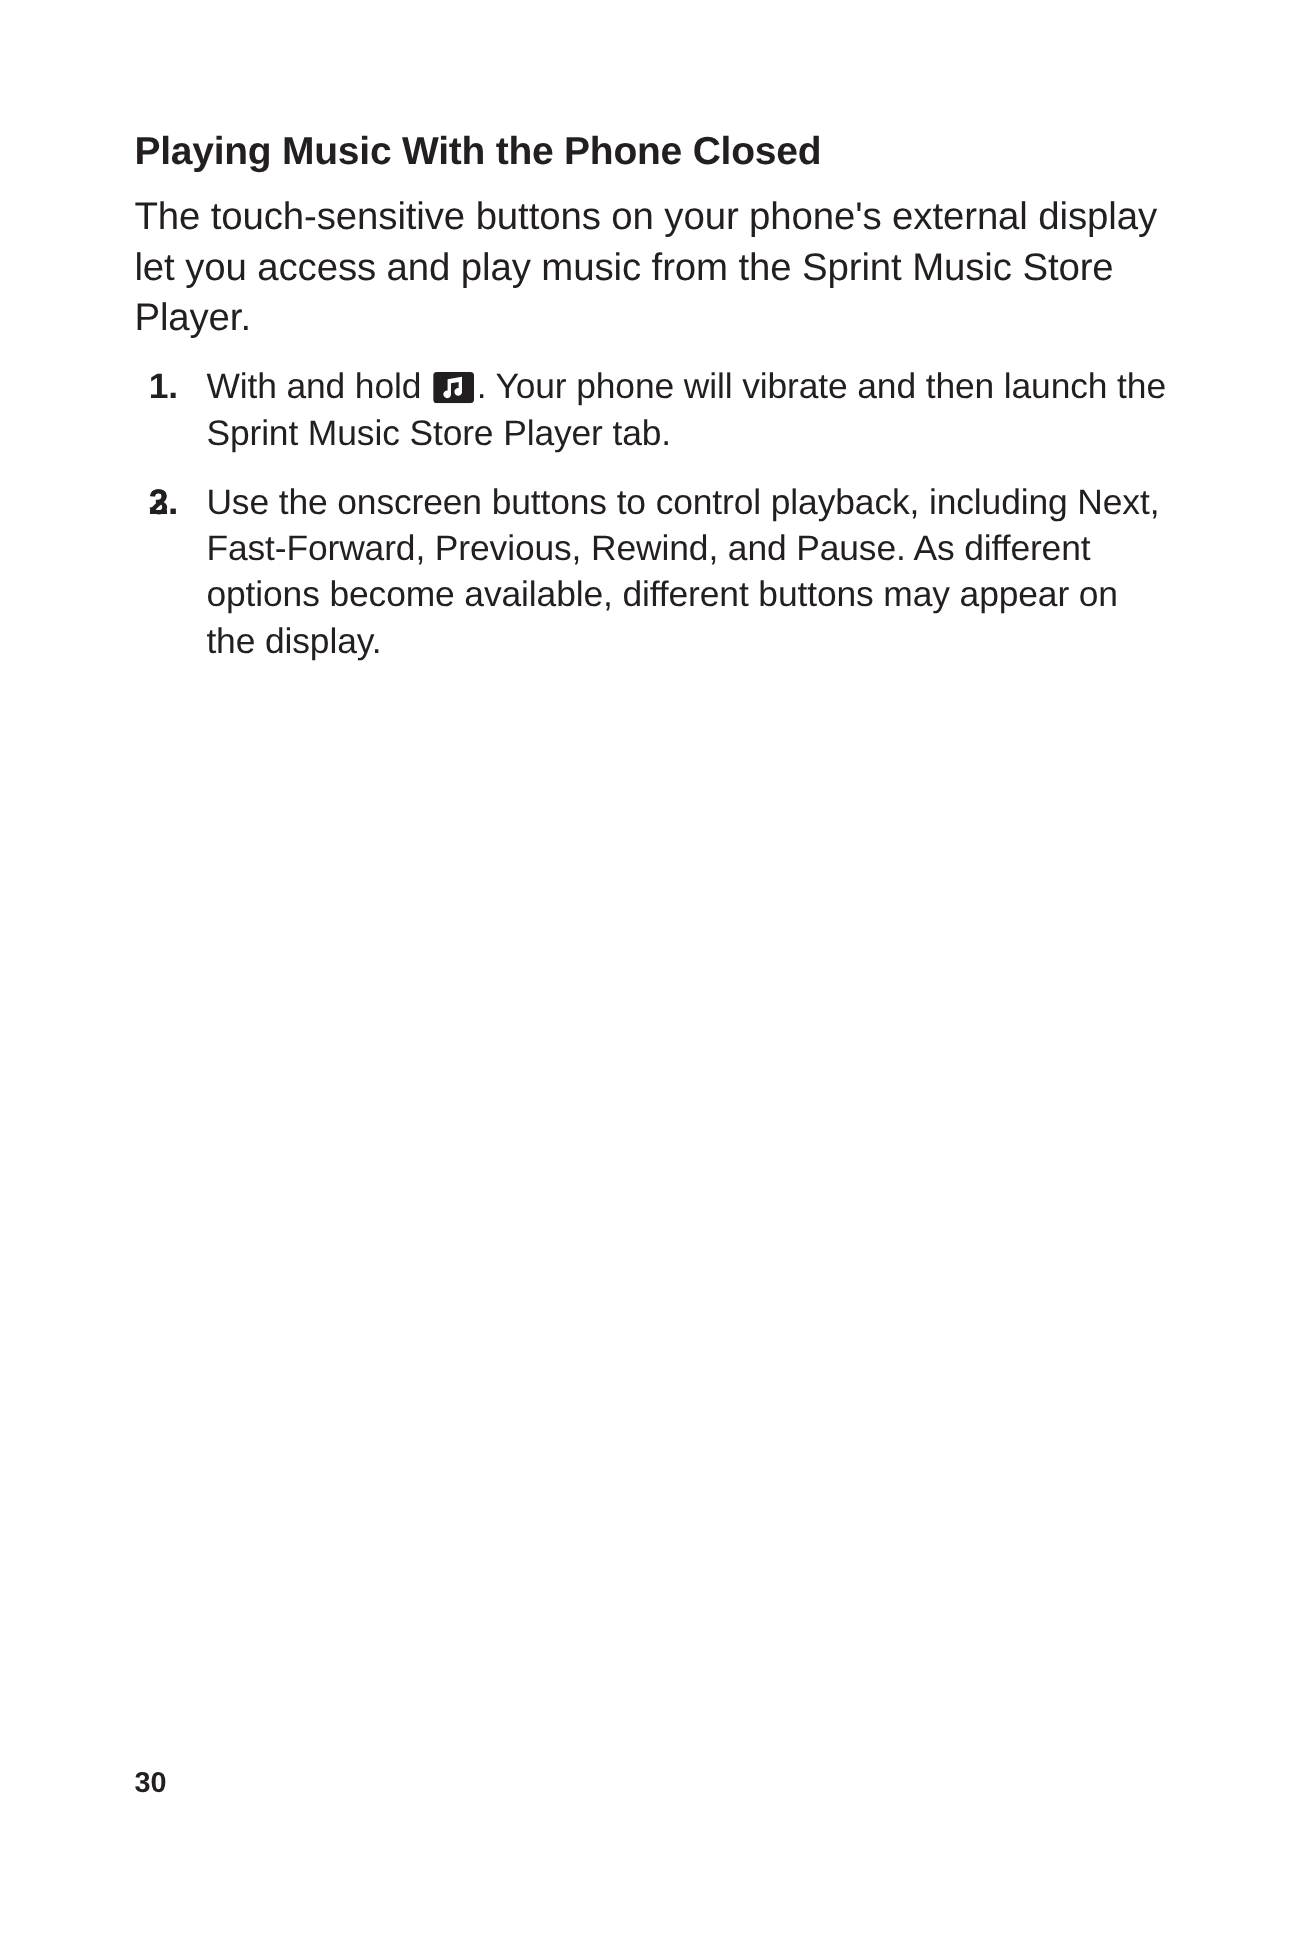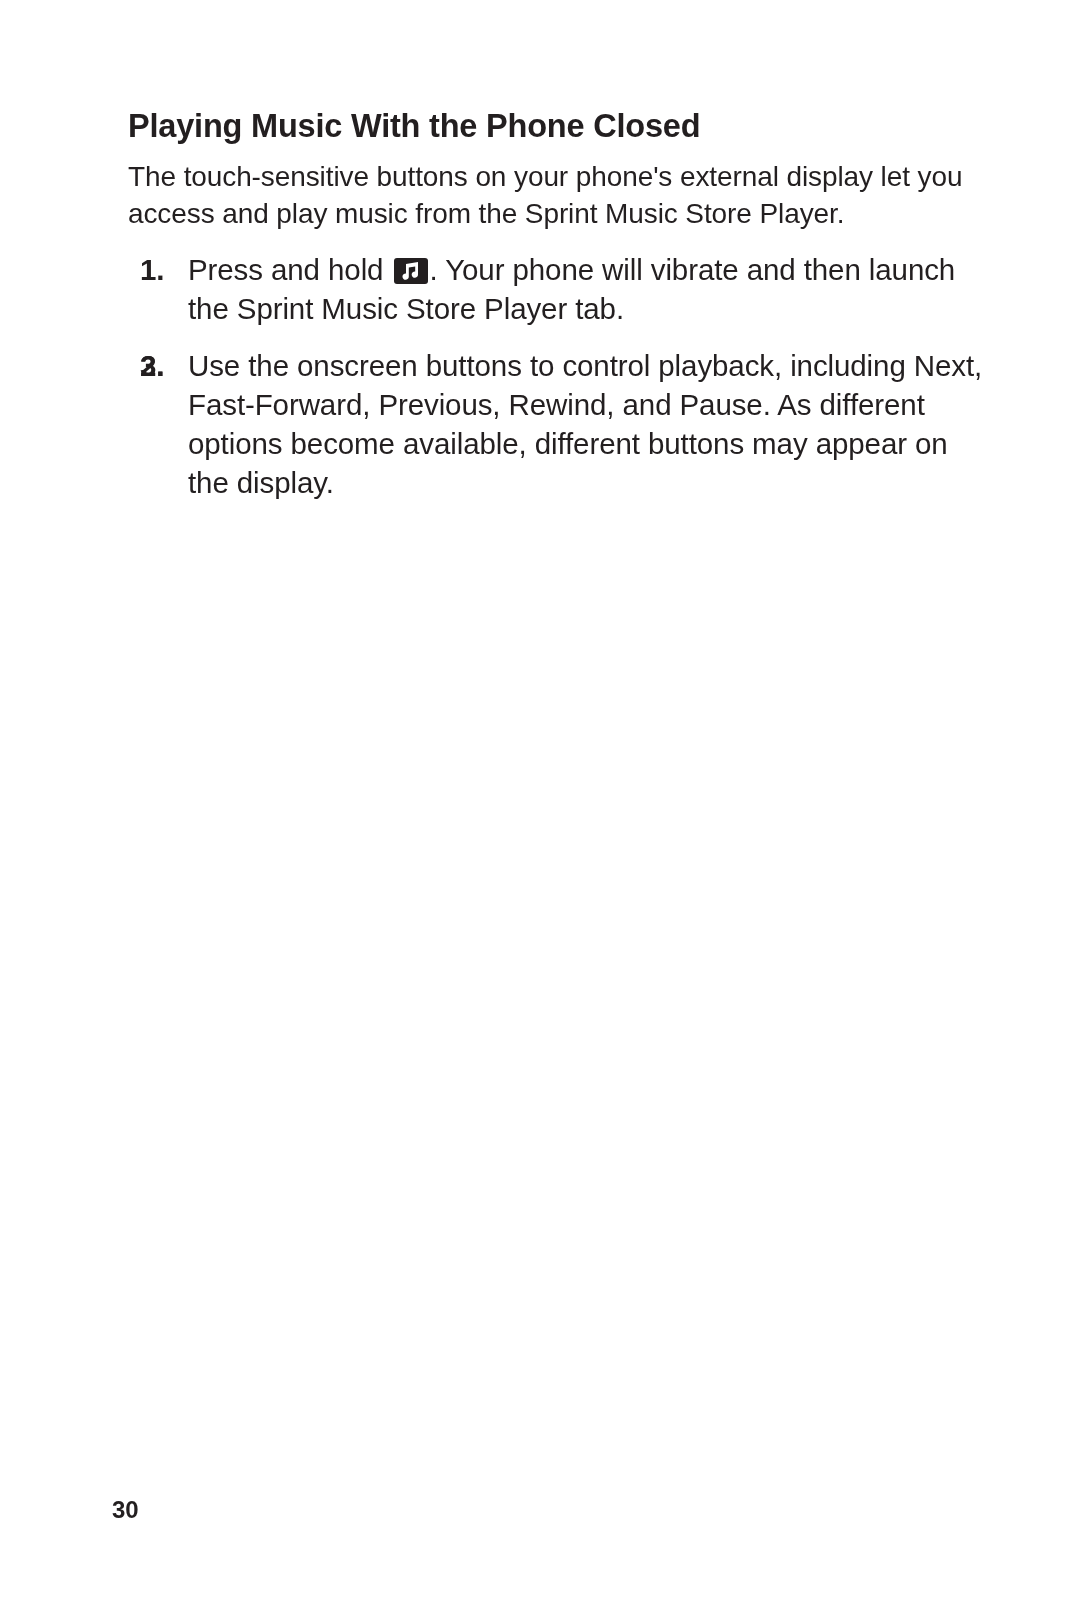--- a/index.html
+++ b/index.html
@@ -7,30 +7,29 @@
   body {
     font-family: "Myriad Pro", "Segoe UI", "Helvetica Neue", Arial, sans-serif;
     color: #231f20;
     position: relative;
   }
   .page {
     position: absolute;
     left: 112px;
     top: 108px;
     width: 860px;
-    margin-left: 16px;
   }
   .section-title {
     font-weight: 700;
     font-size: 32.5px;
     letter-spacing: -0.2px;
     margin-bottom: 14px;
   }
   .intro {
-    font-size: 28px;
+    font-size: 32px;
     line-height: 1.32;
     letter-spacing: -0.1px;
     margin-bottom: 18px;
   }
   ol.steps {
     list-style: none;
     padding-left: 60px;
   }
   ol.steps li {
     position: relative;
@@ -48,38 +47,38 @@
   .music-icon {
     display: inline-block;
     width: 34px;
     height: 26px;
     vertical-align: -4px;
     margin: 0 2px 0 2px;
   }
   .page-number {
     position: absolute;
     left: 112px;
-    bottom: 96px;
+    bottom: 120px;
     font-weight: 700;
     font-size: 24px;
     color: #231f20;
   }
 </style>
 </head>
 <body>
 
 <div class="page">
   <h2 class="section-title">Playing Music With the Phone Closed</h2>
 
   <p class="intro">The touch-sensitive buttons on your phone's external display let you access and play music from the Sprint Music Store Player.</p>
 
   <ol class="steps">
     <li>
       <span class="num">1.</span>
-      <span>Press and hold </span><span class="music-icon"><svg viewBox="0 0 34 26" width="34" height="26">
+      <span>With and hold </span><span class="music-icon"><svg viewBox="0 0 34 26" width="34" height="26">
           <rect x="0" y="0" width="34" height="26" rx="3" fill="#231f20"></rect>
           <g fill="#ffffff">
             <path d="M12 6 L24 4 L24 16 A3.2 3.2 0 1 1 21.2 13.4 L21.2 8.4 L14.8 9.4 L14.8 18 A3.2 3.2 0 1 1 12 15.4 Z"></path>
           </g>
         </svg></span><span>. Your phone will vibrate and then launch the Sprint Music Store Player tab.</span>
     </li>
     <li>
       <span class="num">2.</span>
     </li>
     <li>

